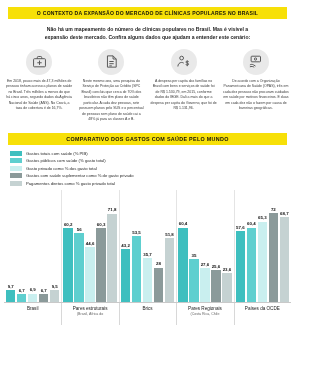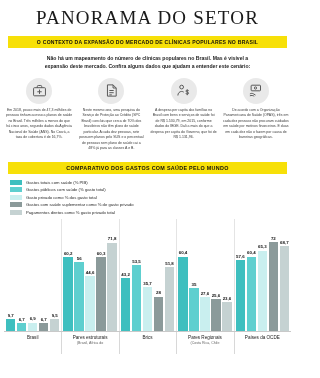--- a/index.html
+++ b/index.html
@@ -194,21 +194,20 @@
     color:#666;
     line-height:1.3;
     display:block;
   }
 </style>
 </head>
 <body>
 
 <div class="page">
 
-  <div class="main-title">PANORAMA DO SETOR</div>
 
   <div class="banner">
     <span class="banner-text">O CONTEXTO DA EXPANSÃO DO MERCADO DE CLÍNICAS POPULARES NO BRASIL</span>
   </div>
 
   <div class="intro">Não há um mapeamento do número de clínicas populares no Brasil. Mas é visível a expansão deste mercado. Confira alguns dados que ajudam a entender este cenário:</div>
 
   <div class="cards">
 
     <div class="card">

